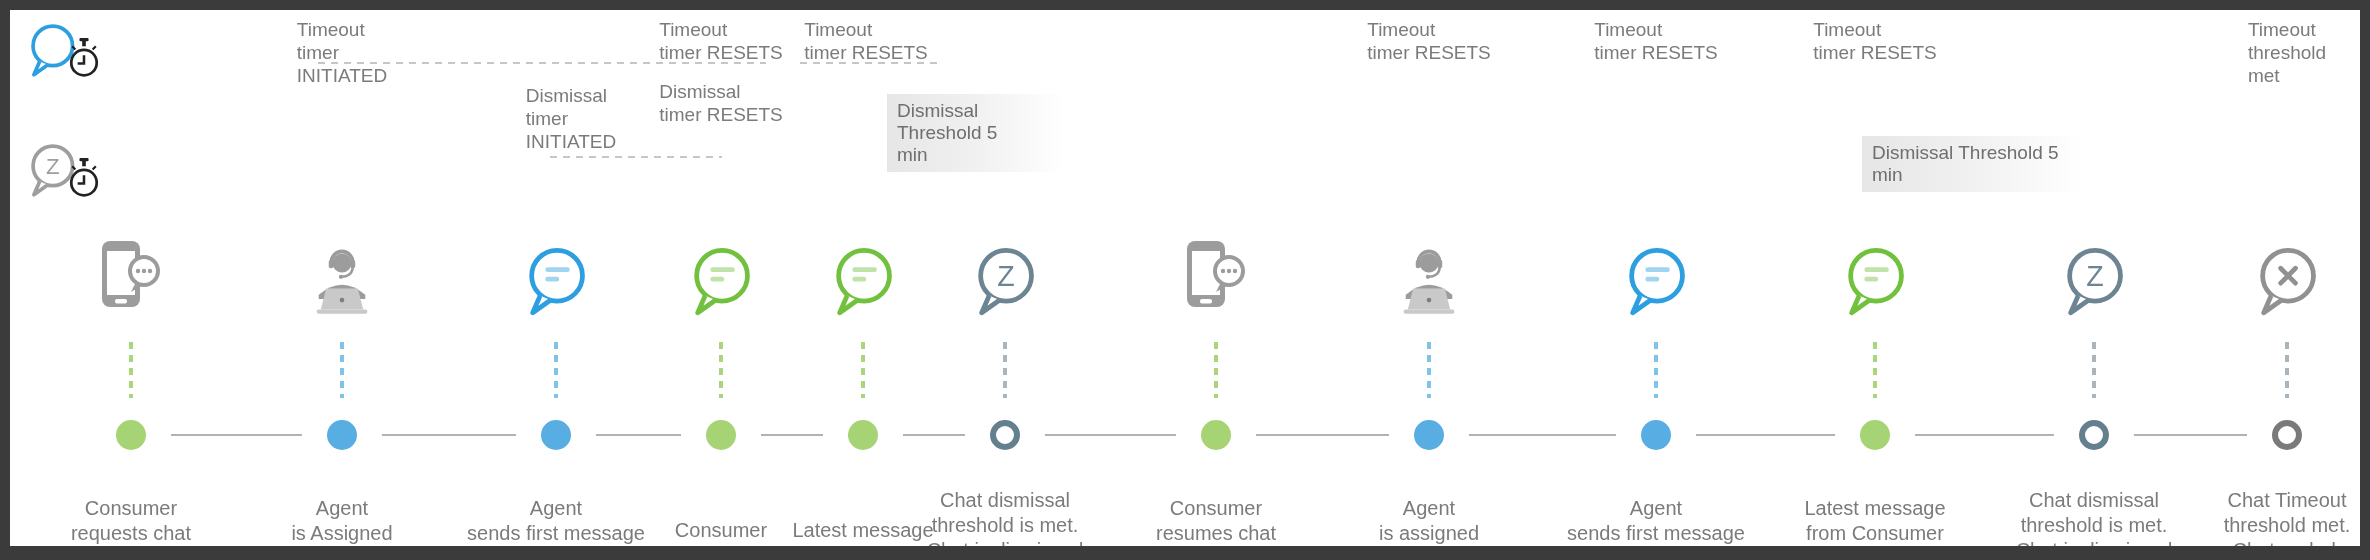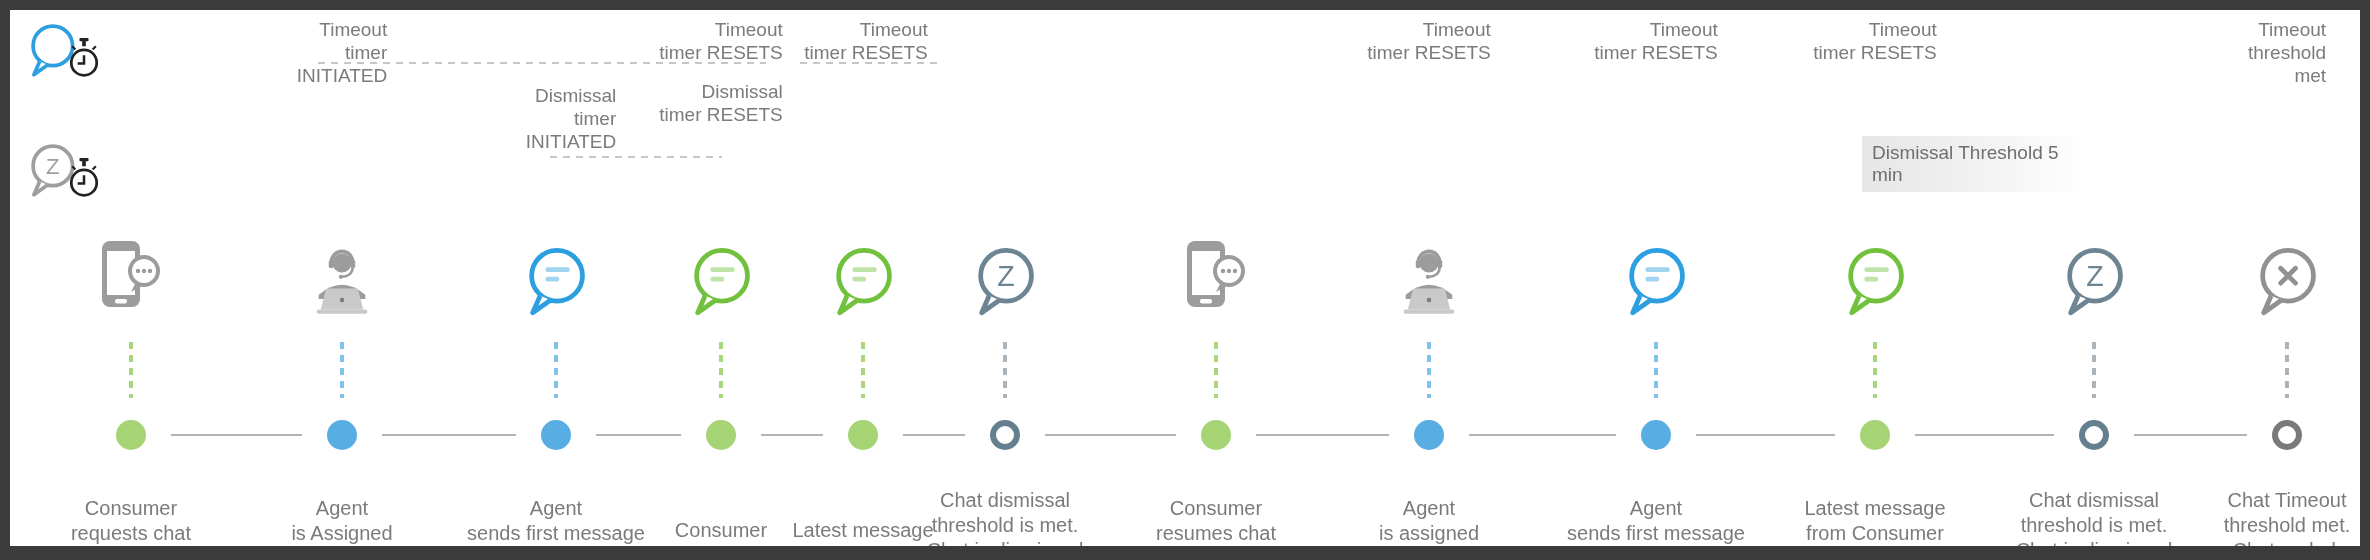--- a/index.html
+++ b/index.html
@@ -4,21 +4,21 @@
 <style>
   html,body{margin:0;padding:0;background:#fff;}
   #frame{
     position:relative; width:2370px; height:560px; box-sizing:border-box;
     border:solid #3b3b3b; border-width:10px 10px 14px 10px;
     background:#fff; overflow:hidden;
     font-family:"Liberation Sans", sans-serif;
   }
   .pre{white-space:pre-line;}
   
-  .ann{position:absolute; transform:translateX(-50%); text-align:right;
+  .ann{position:absolute; transform:translateX(-50%); text-align:left;
        font-size:19px; line-height:23px; color:#7b7b7b;}
   .hdash{position:absolute; height:2px;
        background:repeating-linear-gradient(90deg,#c6c6c6 0 7px,transparent 7px 13px);}
   .tbox{position:absolute; font-size:19px; line-height:22px; color:#6f6f6f;
        background:linear-gradient(90deg,#e6e6e6 0%,#f2f2f2 55%,#ffffff 100%);
        padding:6px 10px; box-sizing:border-box;}
   
   .legend{position:absolute; left:14px; width:86px; height:60px;}
   .legend .bub{position:absolute; left:0; top:0;}
   .legend .sw{position:absolute; left:40px; top:16px;}
@@ -137,20 +137,22 @@
 threshold met</div>
   <div class="hdash" style="left:308px;top:52px;width:448px"></div>
   <div class="hdash" style="left:790px;top:52px;width:142px"></div>
 
   <div class="ann pre" style="left:561px;top:74px">Dismissal
 timer
 INITIATED</div>
   <div class="ann pre" style="left:711px;top:70px">Dismissal
 timer RESETS</div>
   <div class="hdash" style="left:540px;top:146px;width:172px"></div>
+  <div class="tbox pre" style="left:877px;top:84px;width:178px">Dismissal Threshold 5
+min</div>
   <div class="tbox" style="left:1852px;top:126px;width:222px">Dismissal Threshold 5 min</div>
 
   <div class="tline" style="left:161px;width:131px"></div>
   <div class="tline" style="left:372px;width:134px"></div>
   <div class="tline" style="left:586px;width:85px"></div>
   <div class="tline" style="left:751px;width:62px"></div>
   <div class="tline" style="left:893px;width:62px"></div>
   <div class="tline" style="left:1035px;width:131px"></div>
   <div class="tline" style="left:1246px;width:133px"></div>
   <div class="tline" style="left:1459px;width:147px"></div>

